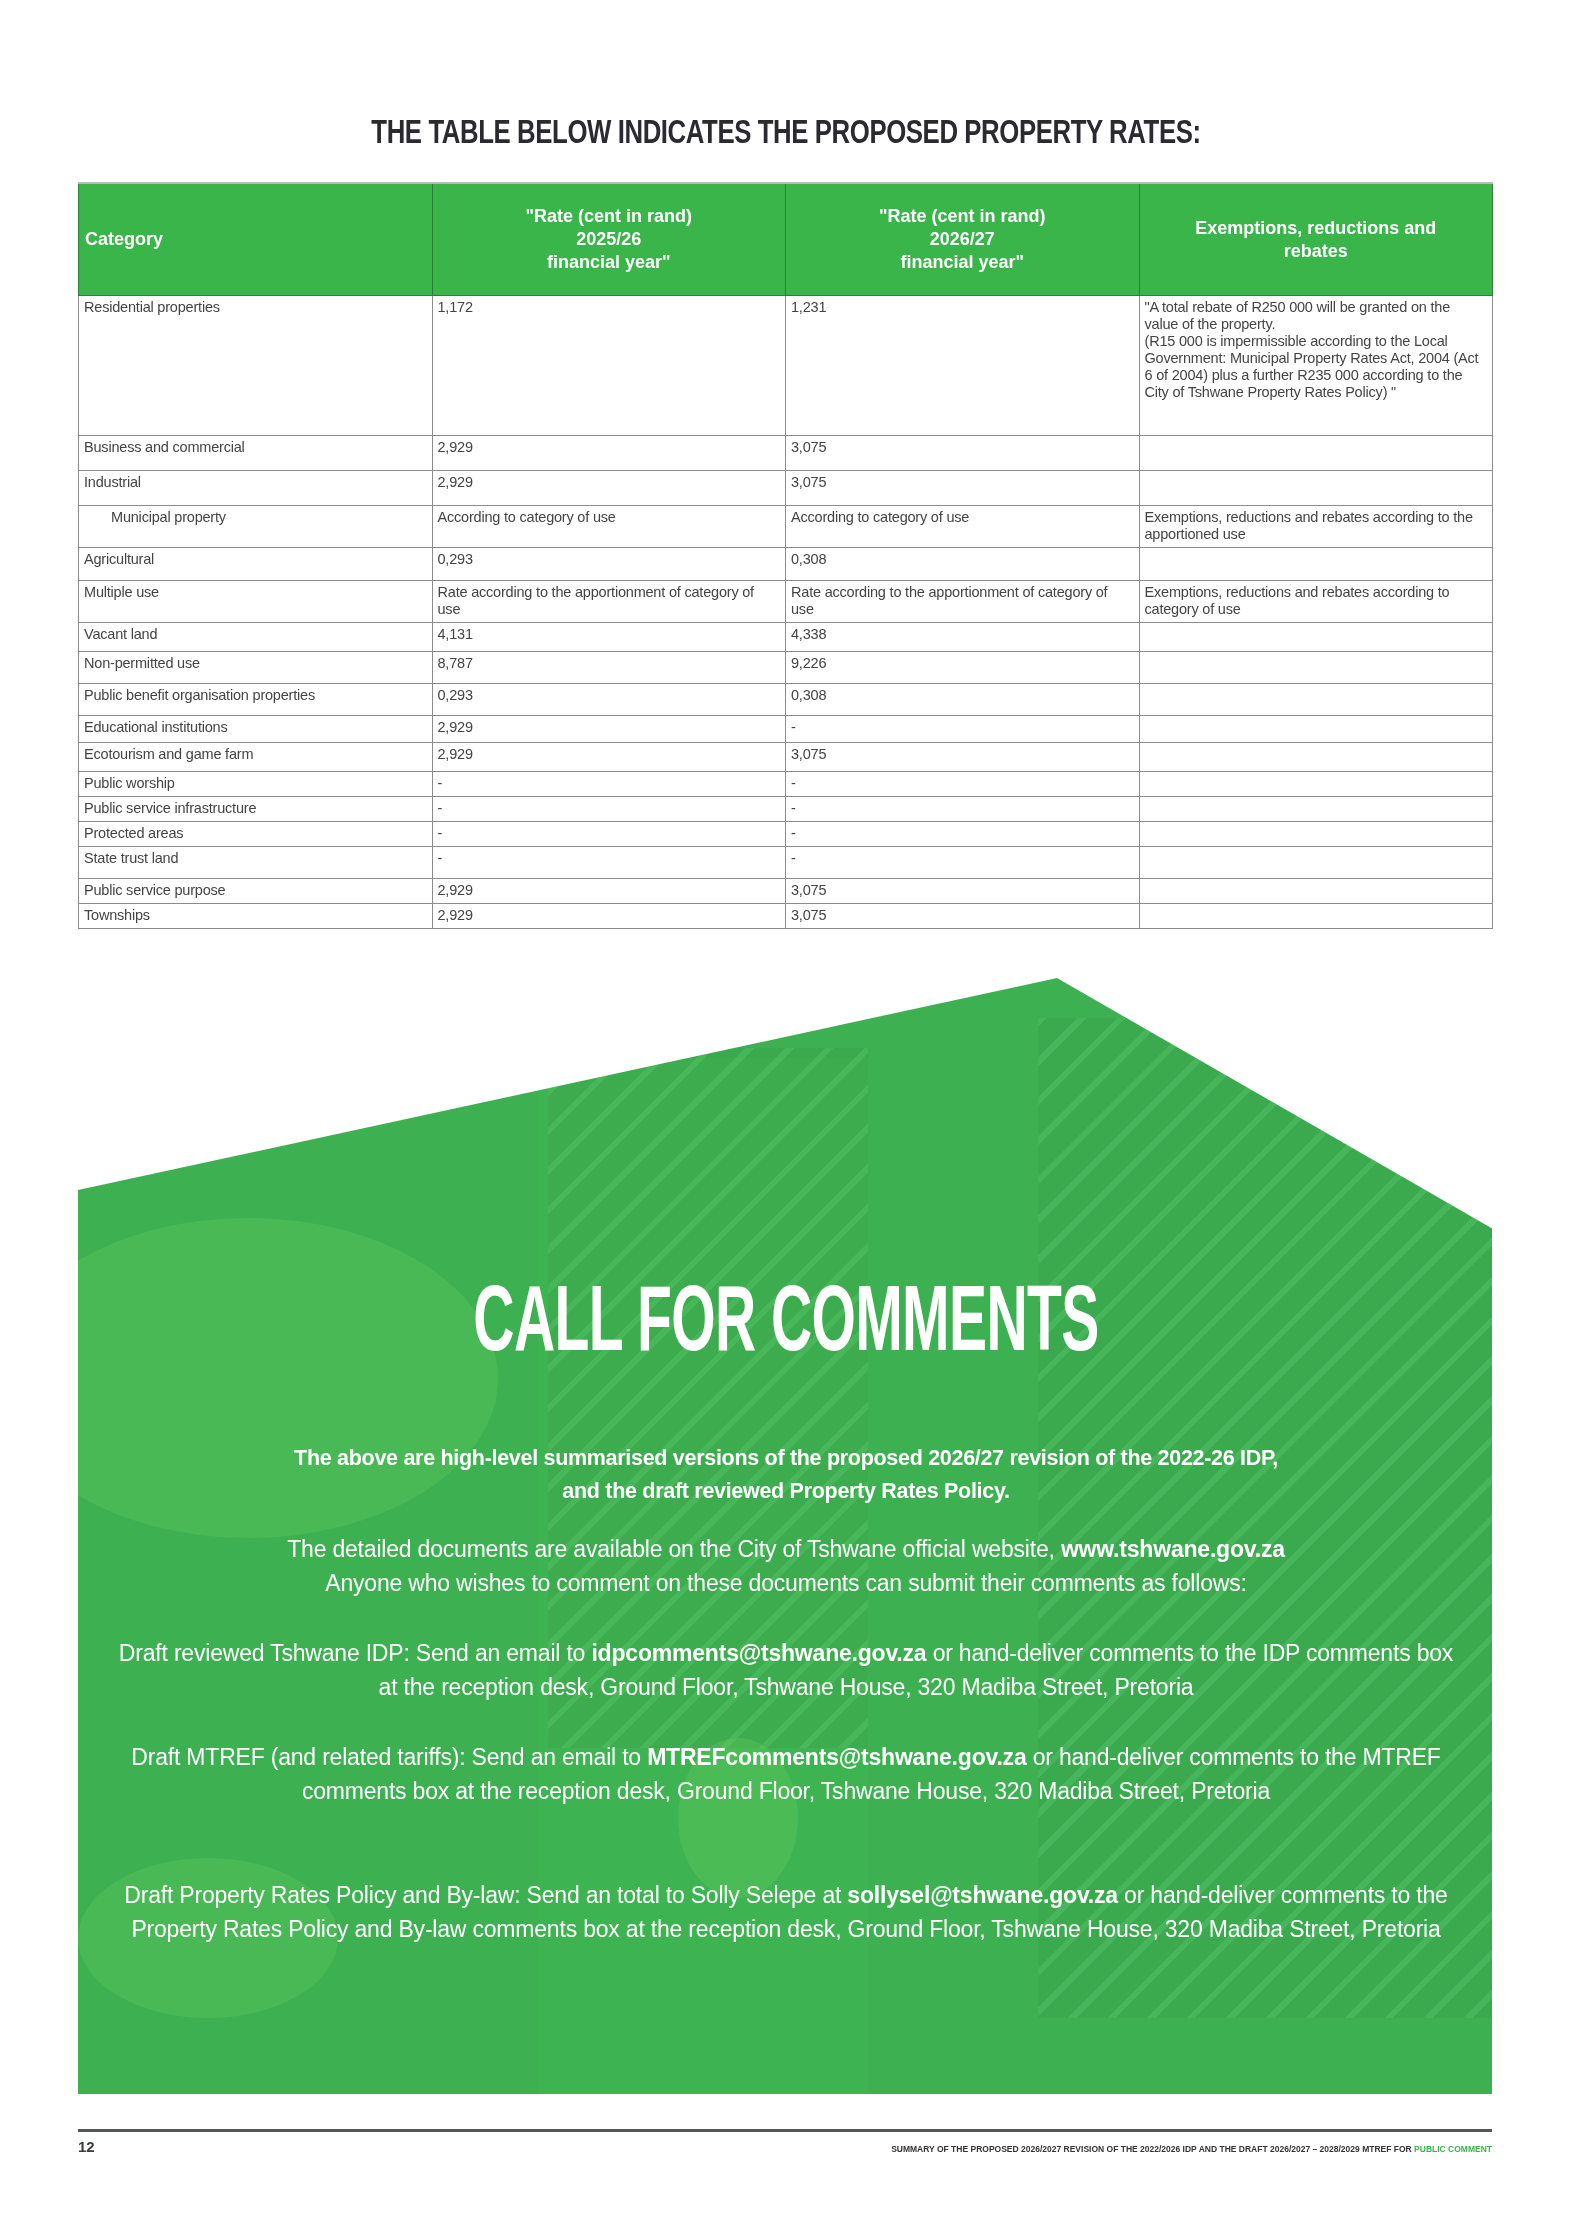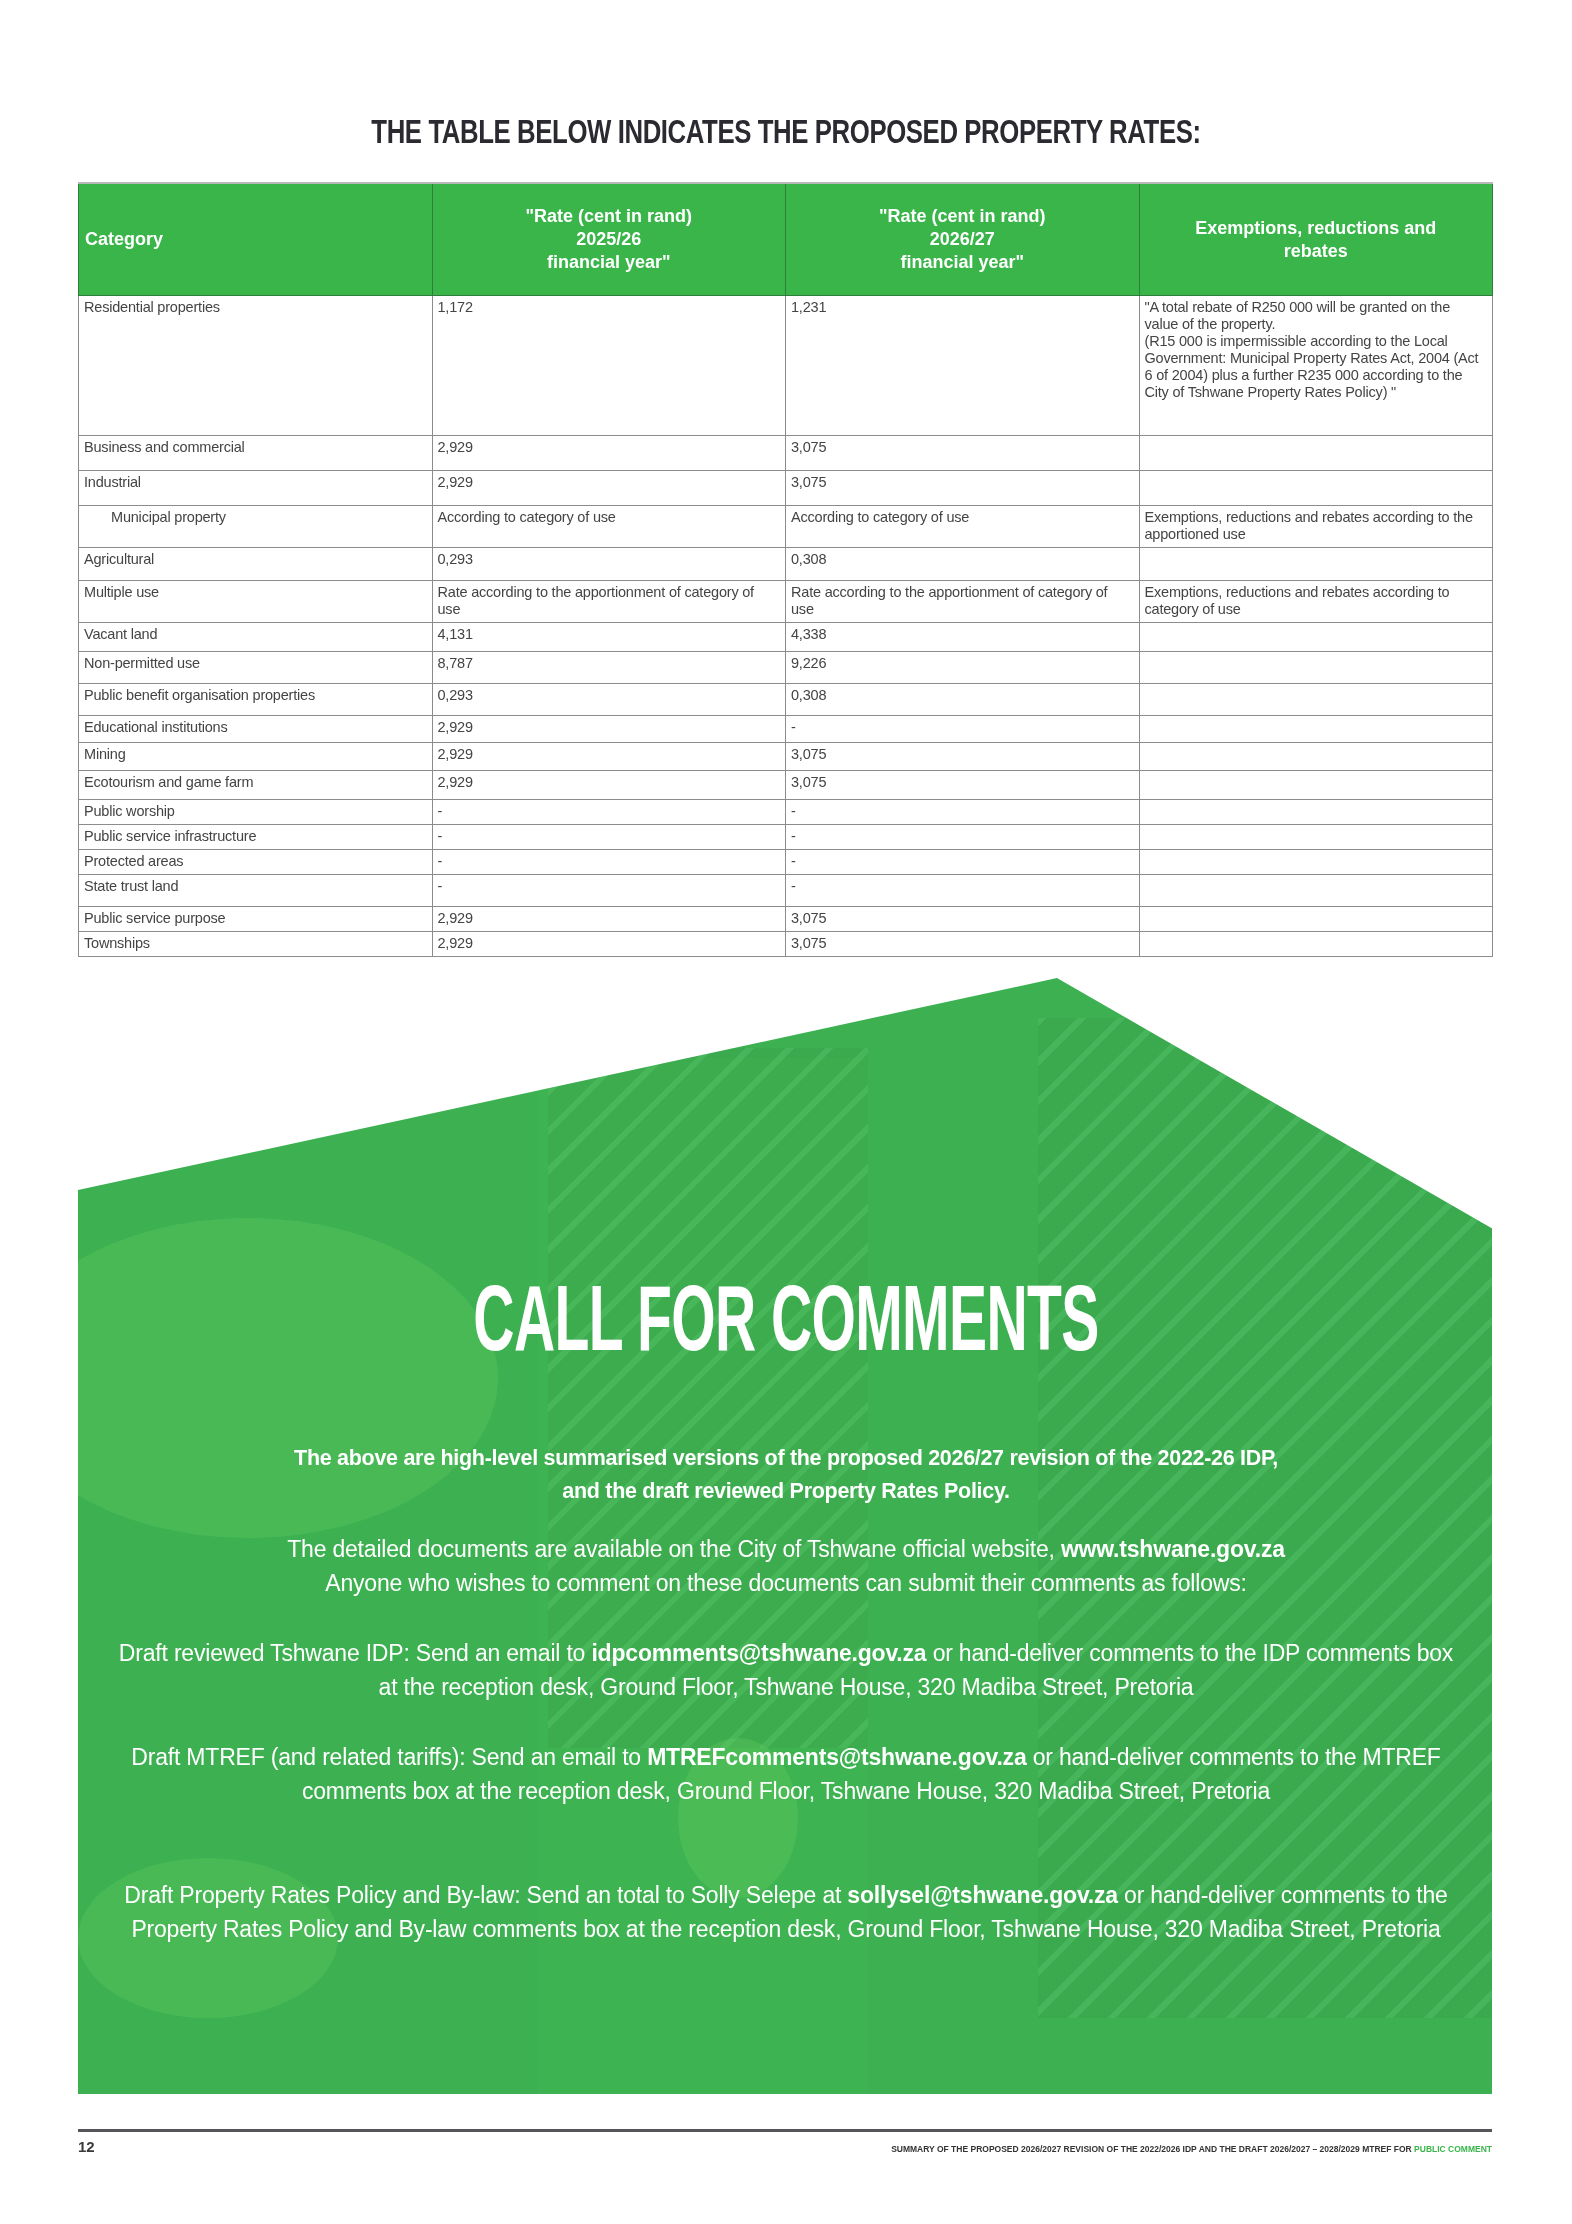--- a/index.html
+++ b/index.html
@@ -156,26 +156,20 @@
         <td class="num" style="white-space: pre-line;">0,293</td>
         <td class="num" style="white-space: pre-line;">0,308</td>
         <td class="exempt" style="white-space: pre-line;"></td>
       </tr>
       <tr style="height: 27px;">
         <td style="white-space: pre-line;">Educational institutions</td>
         <td class="num" style="white-space: pre-line;">2,929</td>
         <td class="num" style="white-space: pre-line;">-</td>
         <td class="exempt" style="white-space: pre-line;"></td>
       </tr>
-      <tr style="height: 28px;">
-        <td style="white-space: pre-line;">Mining</td>
-        <td class="num" style="white-space: pre-line;">2,929</td>
-        <td class="num" style="white-space: pre-line;">3,075</td>
-        <td class="exempt" style="white-space: pre-line;"></td>
-      </tr>
       <tr style="height: 29px;">
         <td style="white-space: pre-line;">Ecotourism and game farm</td>
         <td class="num" style="white-space: pre-line;">2,929</td>
         <td class="num" style="white-space: pre-line;">3,075</td>
         <td class="exempt" style="white-space: pre-line;"></td>
       </tr>
       <tr style="height: 25px;">
         <td style="white-space: pre-line;">Public worship</td>
         <td class="num" style="white-space: pre-line;">-</td>
         <td class="num" style="white-space: pre-line;">-</td>

